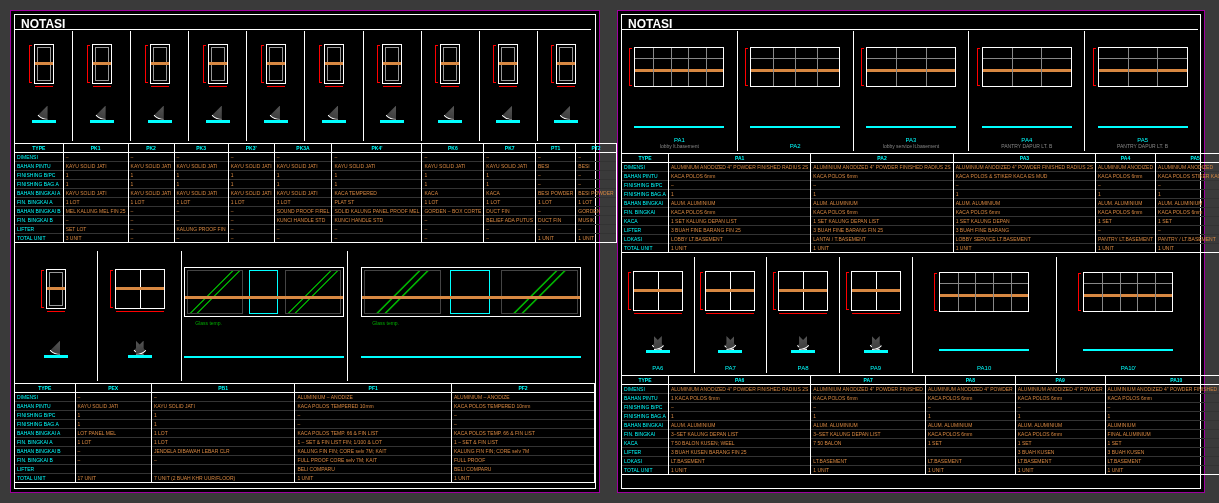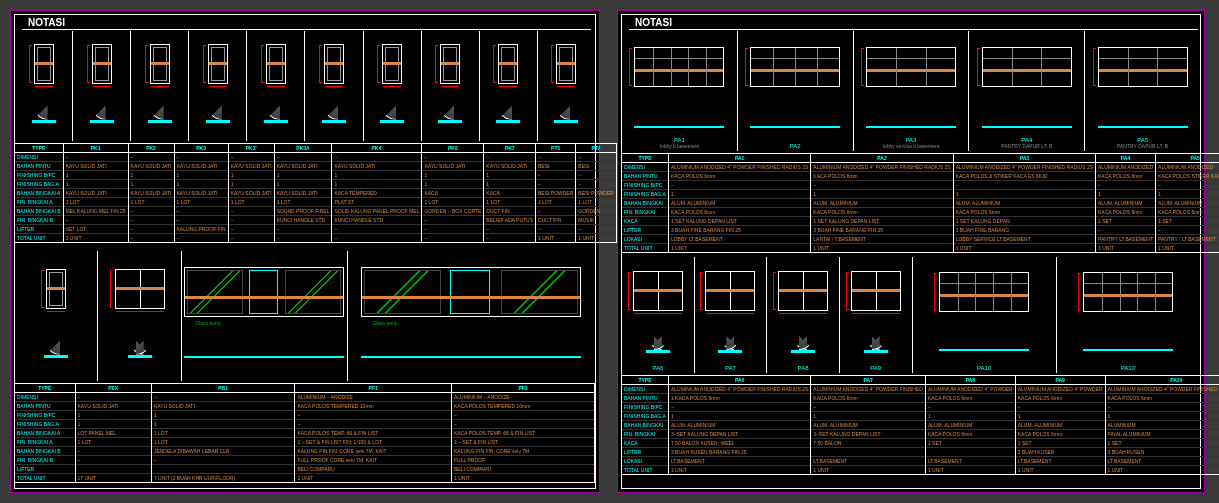--- a/index.html
+++ b/index.html
@@ -22,25 +22,25 @@
   #sheet2 { left: 617px; top: 10px; width: 588px; height: 483px; }
 
   .inner-border {
     position: absolute;
     left: 3px; top: 3px; right: 3px; bottom: 3px;
     border: 1px solid #fff;
   }
 
   .notasi-bar {
     position: absolute;
-    left: 11px; top: 4px;
+    left: 4px; top: 4px;
     height: 14px;
     color: #fff;
     font-weight: bold;
-    font-size: 10px;
+    font-size: 12px;
     padding: 2px 6px;
   }
   .notasi-bar::after {
     content: "";
     position: absolute;
     left: 0; right: -520px; bottom: -1px;
     border-bottom: 1px solid #fff;
   }
 
   .row {

